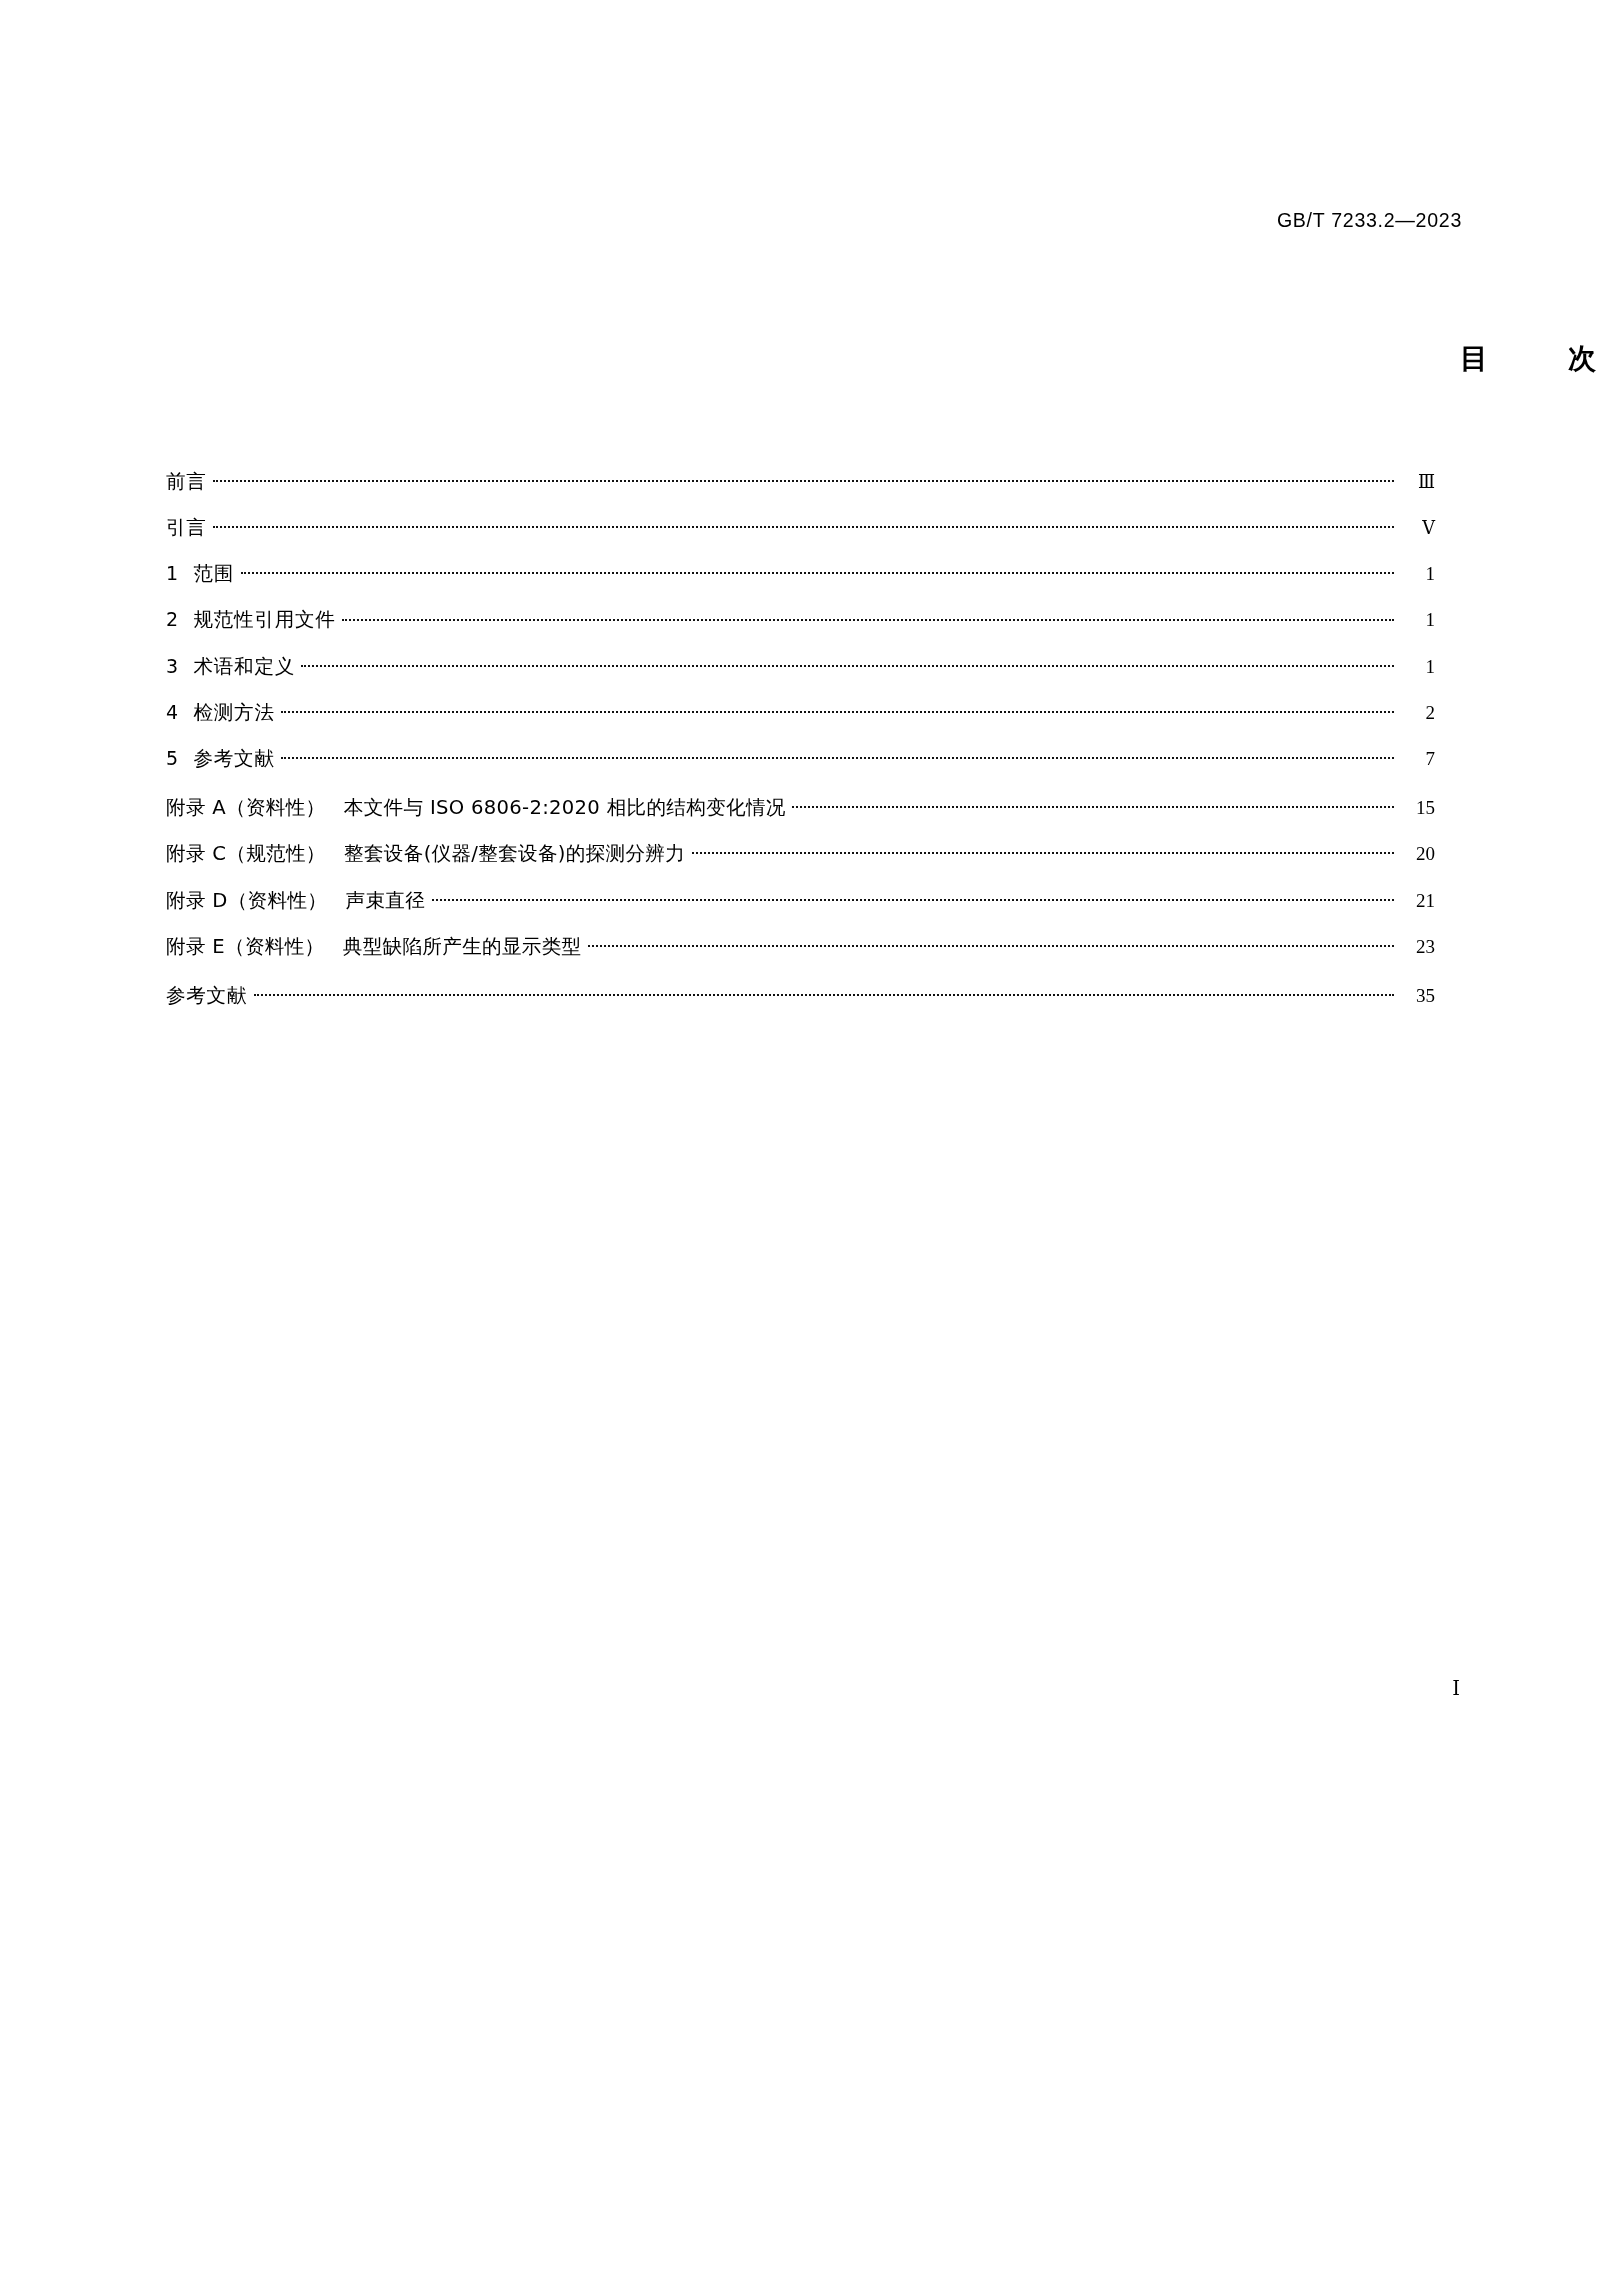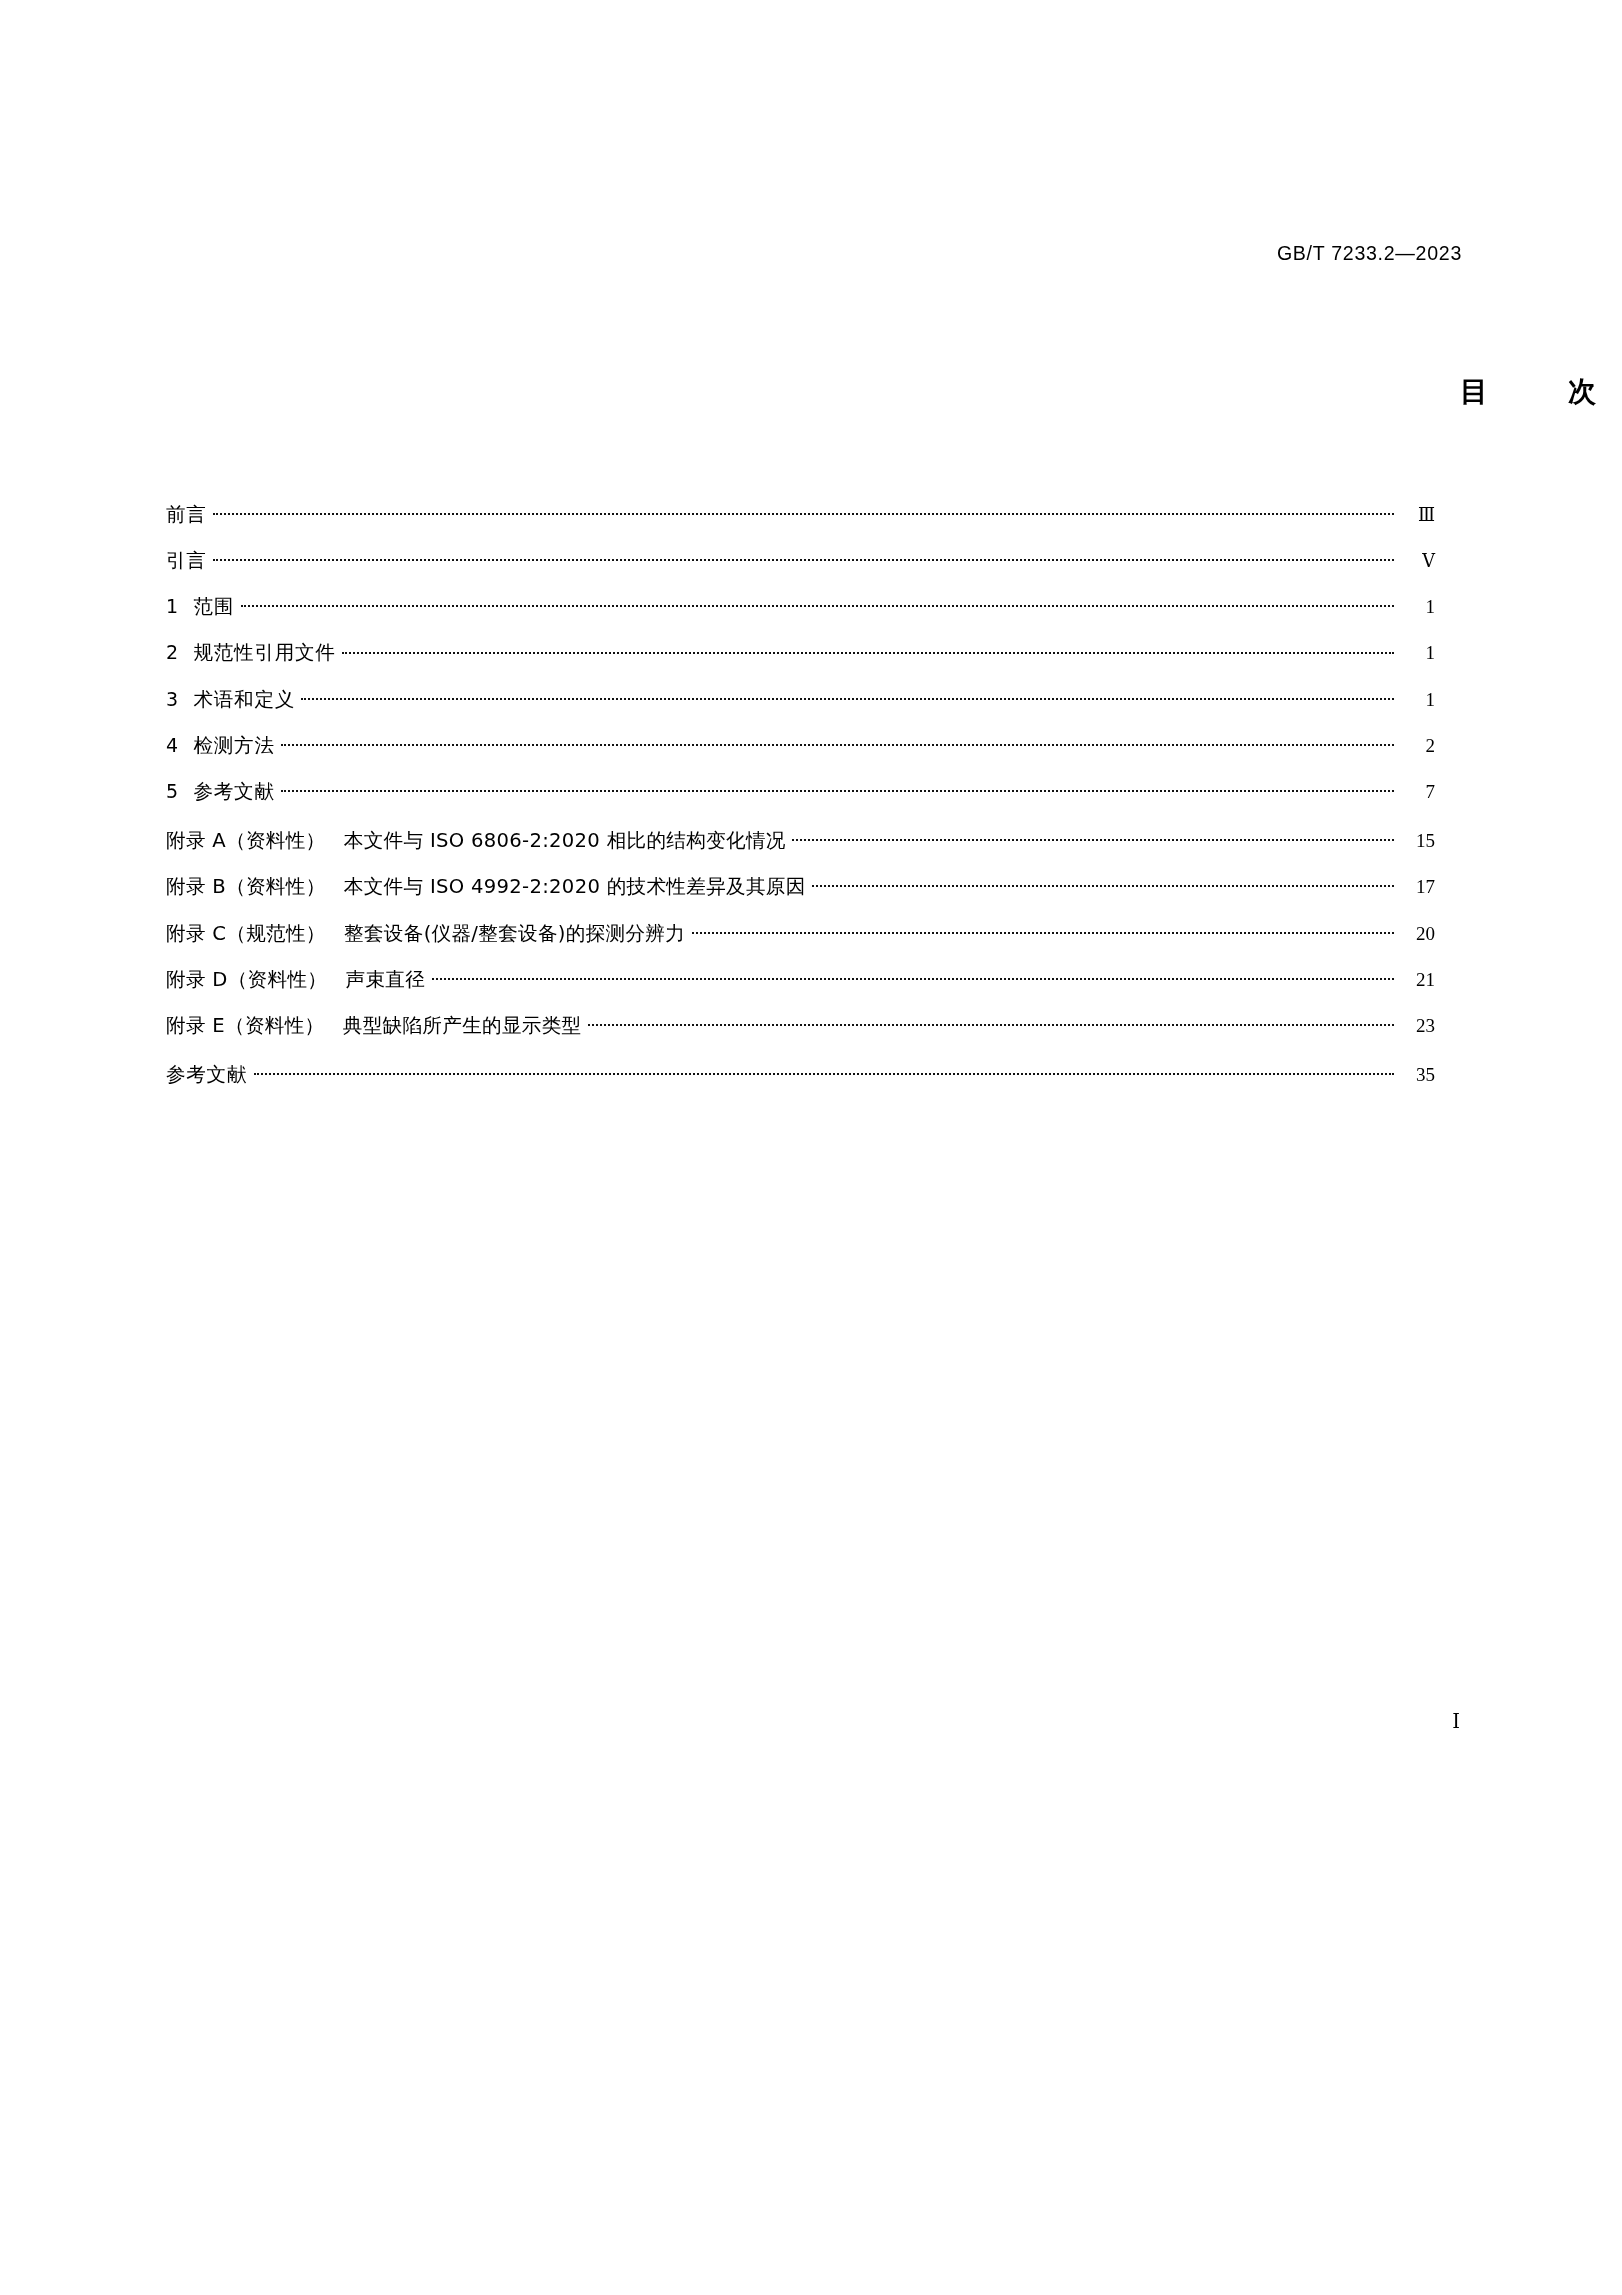--- a/index.html
+++ b/index.html
@@ -8,21 +8,20 @@
     background: #ffffff;
   }
   .page {
     position: relative;
     width: 1622px;
     height: 1831px;
     background: #ffffff;
     font-family: "Liberation Serif", "DejaVu Serif", serif;
     color: #000000;
     overflow: hidden;
-    margin-top: 33px;
   }
   .header-std {
     position: absolute;
     top: 209px;
     right: 160px;
     font-family: "Liberation Sans", "DejaVu Sans", sans-serif;
     font-size: 19.6px;
     letter-spacing: 0.7px;
     white-space: nowrap;
   }
@@ -165,26 +164,20 @@
       <span class="toc-page">7</span>
     </div>
 
     <div class="toc-row">
       <span class="annex-head">附录 A（资料性）</span>
       <span class="annex-text">本文件与 ISO 6806-2:2020 相比的结构变化情况</span>
       <span class="leader"></span>
       <span class="toc-page">15</span>
     </div>
 
-    <div class="toc-row">
-      <span class="annex-head">附录 B（资料性）</span>
-      <span class="annex-text">本文件与 ISO 4992-2:2020 的技术性差异及其原因</span>
-      <span class="leader"></span>
-      <span class="toc-page">17</span>
-    </div>
 
     <div class="toc-row">
       <span class="annex-head">附录 C（规范性）</span>
       <span class="annex-text">整套设备(仪器/整套设备)的探测分辨力</span>
       <span class="leader"></span>
       <span class="toc-page">20</span>
     </div>
 
     <div class="toc-row">
       <span class="annex-head">附录 D（资料性）</span>

